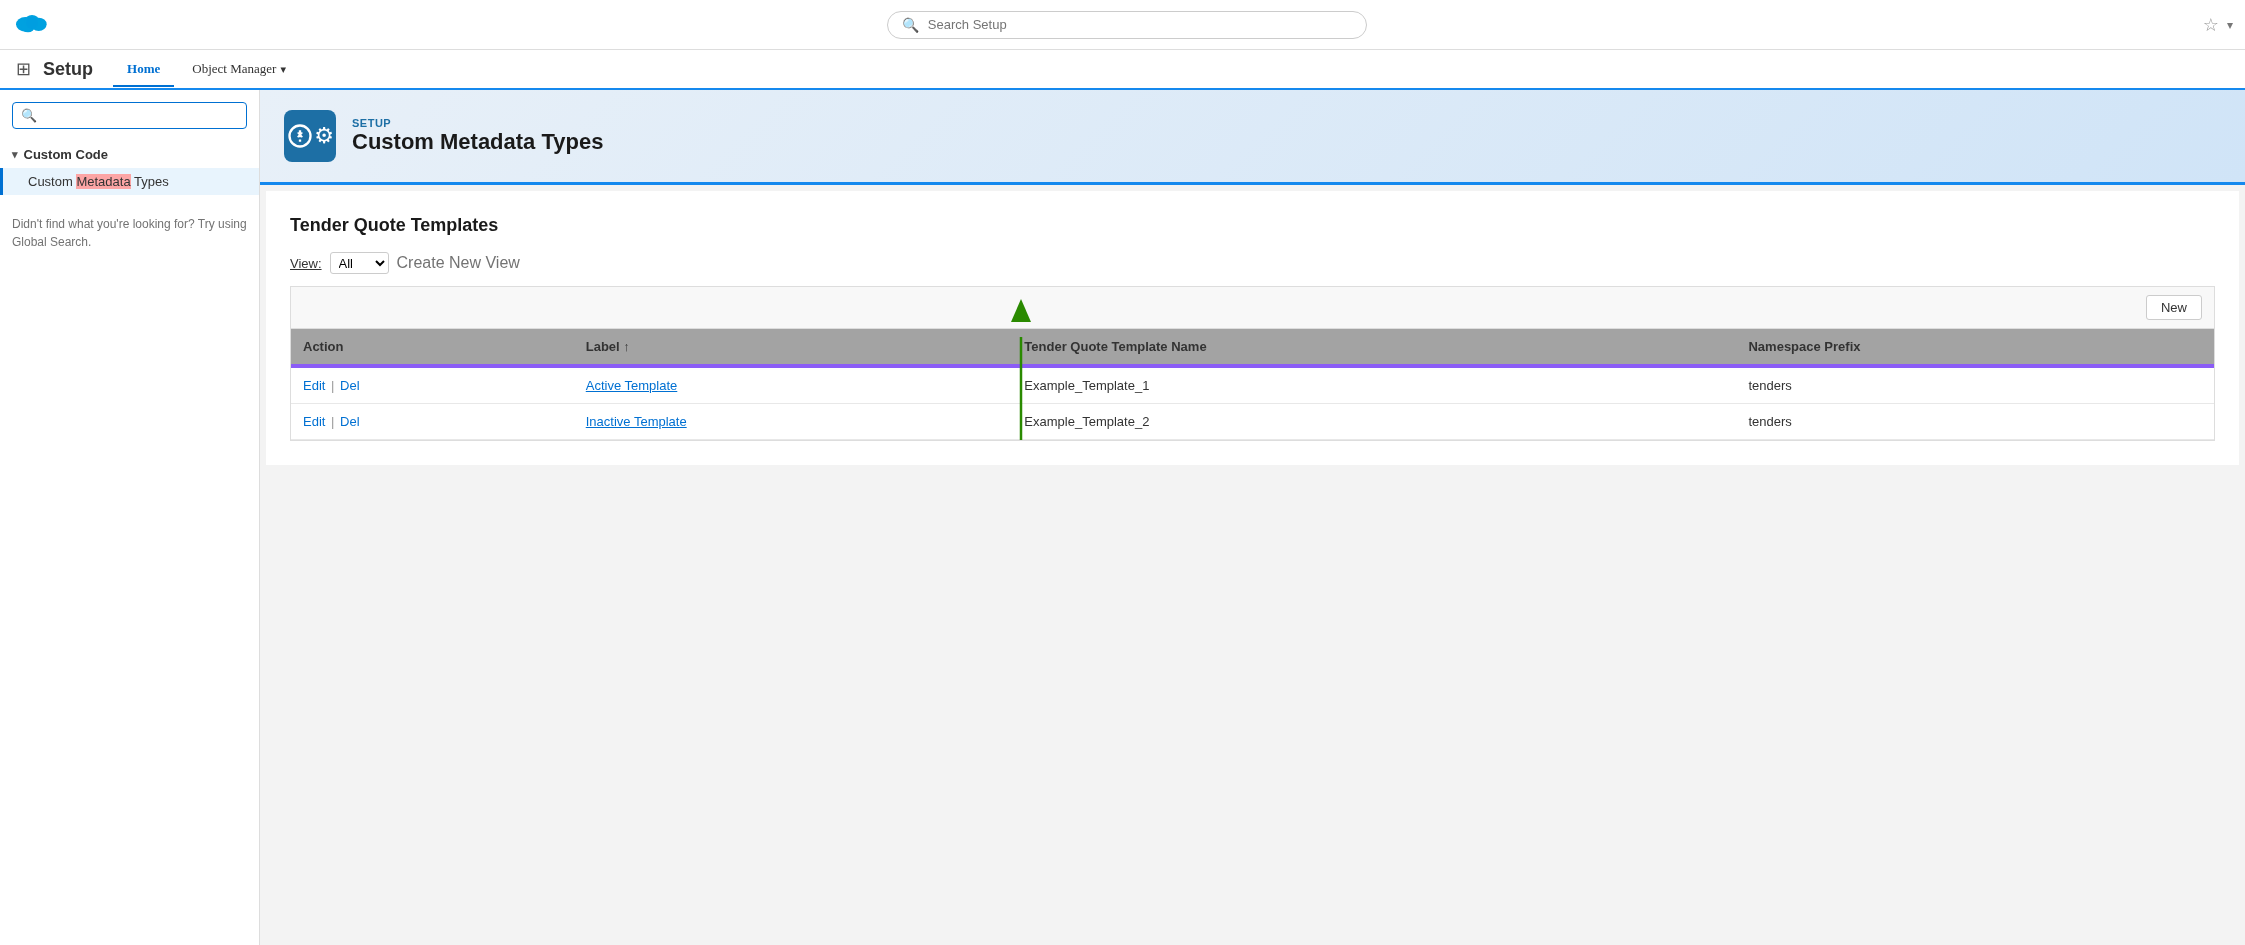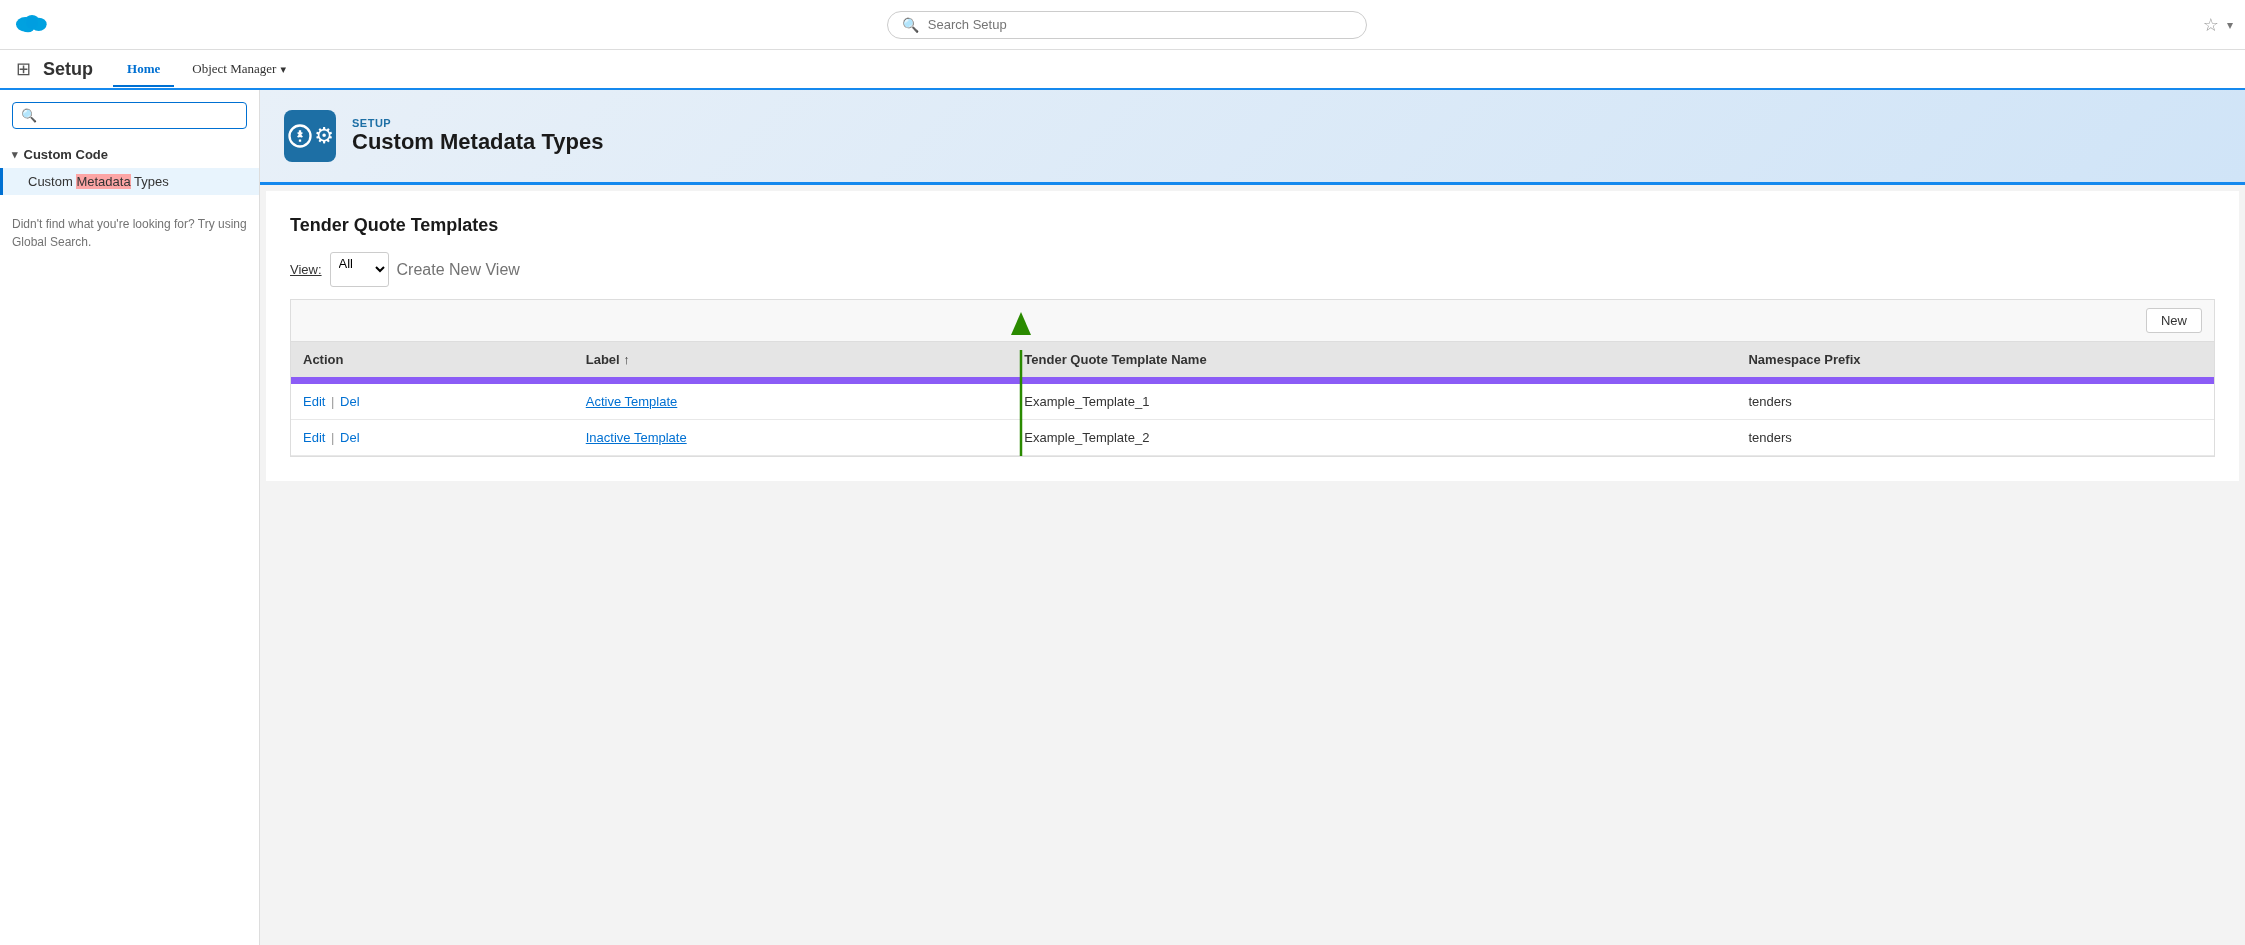--- a/index.html
+++ b/index.html
@@ -214,21 +214,21 @@
       align-items: center;
       gap: 8px;
       margin-bottom: 12px;
       font-size: 13px;
       color: #333;
     }
     .view-label { font-weight: 500; text-decoration: underline; }
     .view-select {
       border: 1px solid #ccc;
       border-radius: 3px;
-      padding: 2px 18px 14px 4px;
+      padding: 2px 18px 1px 4px;
       font-size: 13px;
       background: #fff;
       cursor: pointer;
       appearance: auto;
     }
     .create-new-view {
       color: #737373;
       cursor: pointer;
       font-size: 16px;
       text-decoration: none;
@@ -258,22 +258,22 @@
       color: #333;
       font-weight: 500;
     }
 
     table {
       width: 100%;
       border-collapse: collapse;
       font-size: 13px;
     }
     thead tr {
-      background: #e5e5e5;
-      border-bottom: 7px solid #8b5cf6;
+      background: #a3a3a3;
+      border-bottom: 4px solid #8b5cf6;
     }
     thead th {
       text-align: left;
       padding: 10px 12px;
       font-weight: 700;
       color: #333;
       white-space: nowrap;
     }
     tbody tr {
       border-bottom: 1px solid #e8e8e8;

